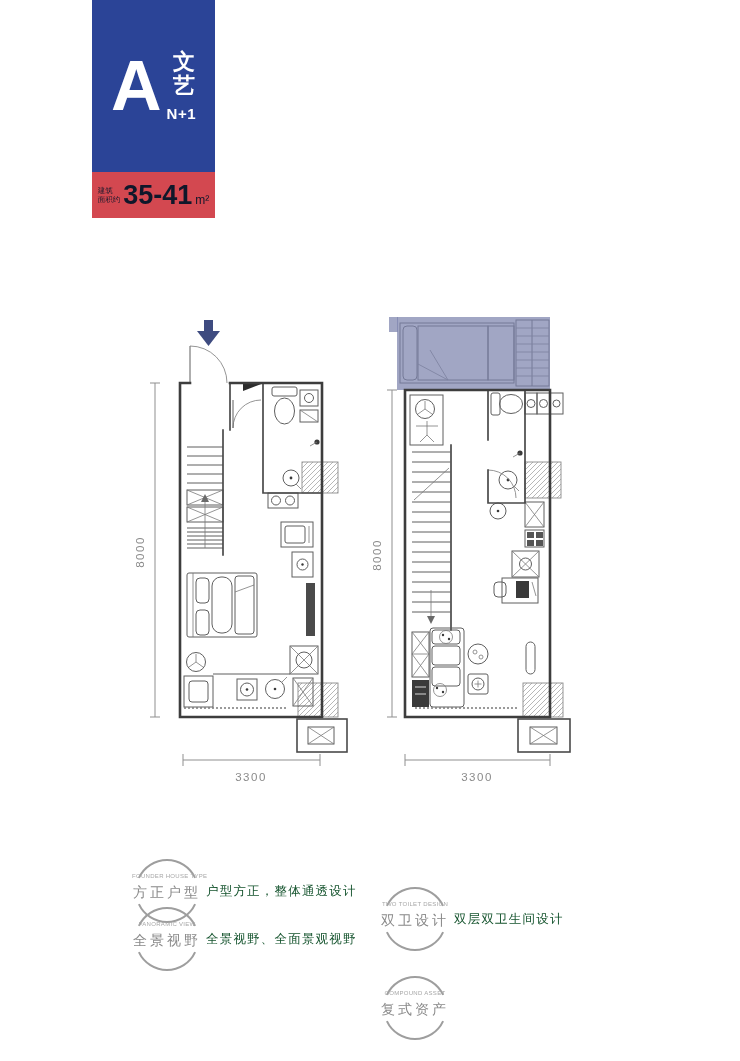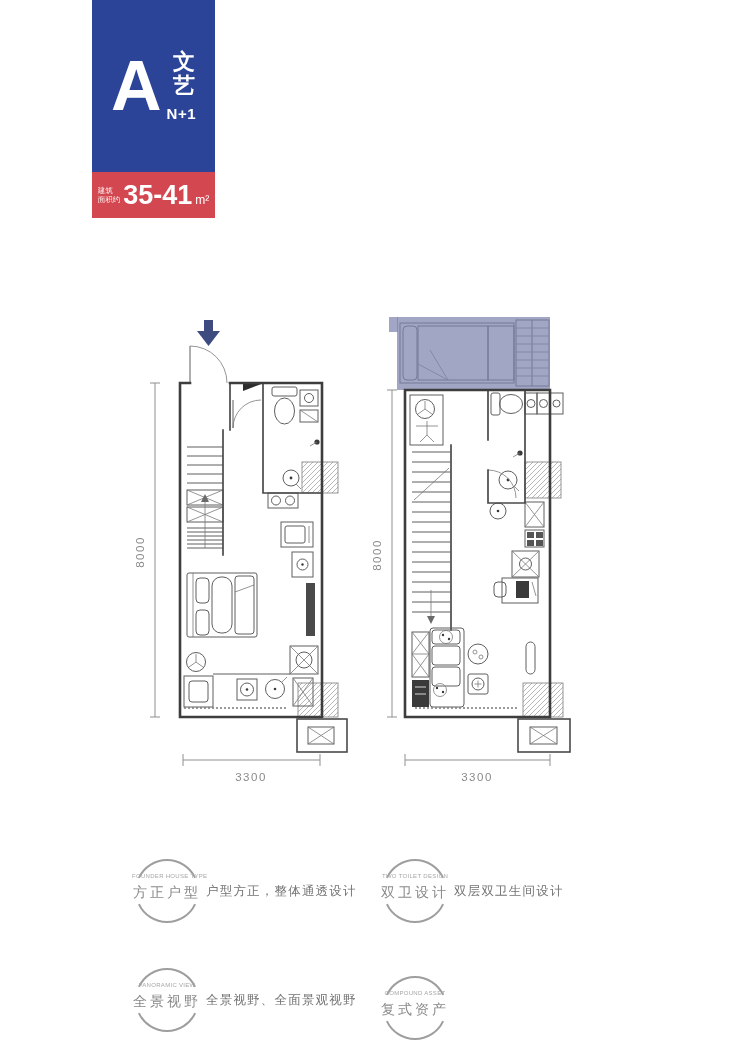--- a/index.html
+++ b/index.html
@@ -8,21 +8,21 @@
   .page { position:relative; width:740px; height:1061px; background:#fff; overflow:hidden; }
 
   
   .badge { position:absolute; left:92px; top:0; width:123px; }
   .badge-blue { width:123px; height:172px; background:#2b4497; color:#fff;
                 display:flex; align-items:center; justify-content:center; }
   .badge-letter { font-size:70px; font-weight:700; line-height:.9; letter-spacing:-2px; }
   .badge-right { margin-left:7px; display:flex; flex-direction:column; align-items:flex-end; }
   .badge-tag { width:23px; font-size:22px; line-height:1.08; font-weight:700; word-break:break-all; }
   .badge-sub { font-size:15px; font-weight:700; margin-top:8px; letter-spacing:.5px; }
-  .badge-red { width:123px; height:46px; background:#d34850; color:#ffffff;
+  .badge-red { width:123px; height:46px; background:#d34850; color:#0f172a;
                display:flex; align-items:center; justify-content:center; gap:3px; }
   .area-prefix { display:flex; flex-direction:column; font-size:7.5px; line-height:1.2; opacity:.92; }
   .area-value { font-size:27px; font-weight:700; line-height:1; }
   .area-unit { font-size:12px; align-self:center; margin-top:9px; }
 
   
   .plan { position:absolute; width:250px; height:500px; }
   .plan-a { left:120px; top:290px; }
   .plan-b { left:370px; top:290px; }
   .wall   { stroke:#3d3d3d; stroke-width:2.6; fill:none; stroke-linecap:square; }
@@ -35,21 +35,21 @@
   .hatchbox { stroke:#8a8a8a; stroke-width:.9; }
 
   
   .feature { position:absolute; display:flex; align-items:center; gap:4px; }
   .feat-icon { position:relative; width:70px; height:70px; flex:0 0 70px; }
   .feat-icon svg { position:absolute; left:0; top:0; }
   .feat-en { position:absolute; left:0; top:17px; width:70px; text-align:center;
              font-size:6px; letter-spacing:.3px; color:#a7a7a7; white-space:nowrap; }
   .feat-zh { position:absolute; left:-6px; top:28px; width:82px; text-align:center;
              font-size:14px; letter-spacing:3px; color:#8a8a8a; font-weight:500; white-space:nowrap; }
-  .feat-desc { font-size:12.5px; color:#737373; letter-spacing:1.2px; line-height:1.65; white-space:nowrap; }
+  .feat-desc { font-size:12.5px; color:#14532d; letter-spacing:1.2px; line-height:1.65; white-space:nowrap; }
 </style>
 </head>
 <body>
 
 <div class="page">
 
   <div class="badge">
     <div class="badge-blue">
       <div class="badge-letter">A</div>
       <div class="badge-right">
@@ -386,35 +386,35 @@
         <path d="M6.9,48.1 A31,31 0 0 0 63.1,48.1" stroke="#9e9e9e" stroke-width="2" fill="none"></path>
       </svg>
       <div class="feat-en">FOUNDER HOUSE TYPE</div>
       <div class="feat-zh">方正户型</div>
     </div>
     <div class="feat-desc">
       <div>户型方正，整体通透设计</div>
     </div>
   </div>
 
-  <div class="feature" style="left:380px; top:856px;">
+  <div class="feature" style="left:380px; top:884px;">
     <div class="feat-icon">
       <svg viewBox="0 0 70 70" width="70" height="70">
         <path d="M6.9,21.9 A31,31 0 0 1 63.1,21.9" stroke="#9e9e9e" stroke-width="2" fill="none"></path>
         <path d="M6.9,48.1 A31,31 0 0 0 63.1,48.1" stroke="#9e9e9e" stroke-width="2" fill="none"></path>
       </svg>
       <div class="feat-en">TWO TOILET DESIGN</div>
       <div class="feat-zh">双卫设计</div>
     </div>
     <div class="feat-desc">
       <div>双层双卫生间设计</div>
     </div>
   </div>
 
-  <div class="feature" style="left:132px; top:965px;">
+  <div class="feature" style="left:132px; top:904px;">
     <div class="feat-icon">
       <svg viewBox="0 0 70 70" width="70" height="70">
         <path d="M6.9,21.9 A31,31 0 0 1 63.1,21.9" stroke="#9e9e9e" stroke-width="2" fill="none"></path>
         <path d="M6.9,48.1 A31,31 0 0 0 63.1,48.1" stroke="#9e9e9e" stroke-width="2" fill="none"></path>
       </svg>
       <div class="feat-en">PANORAMIC VIEW</div>
       <div class="feat-zh">全景视野</div>
     </div>
     <div class="feat-desc">
       <div>全景视野、全面景观视野</div>

